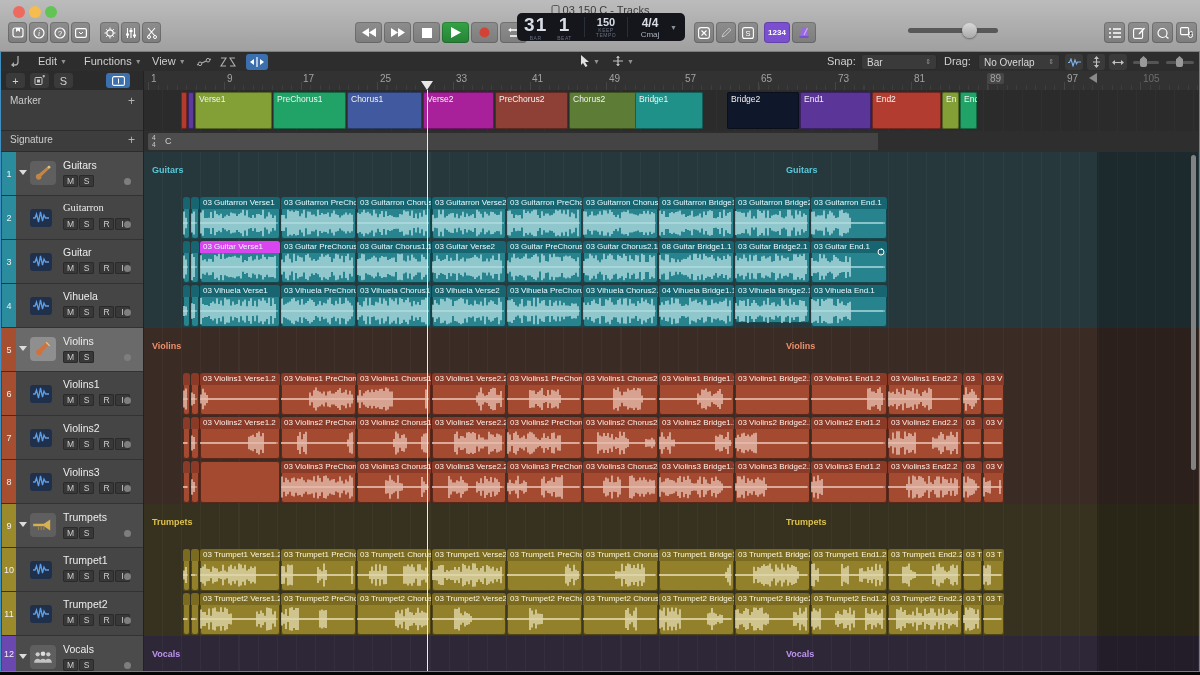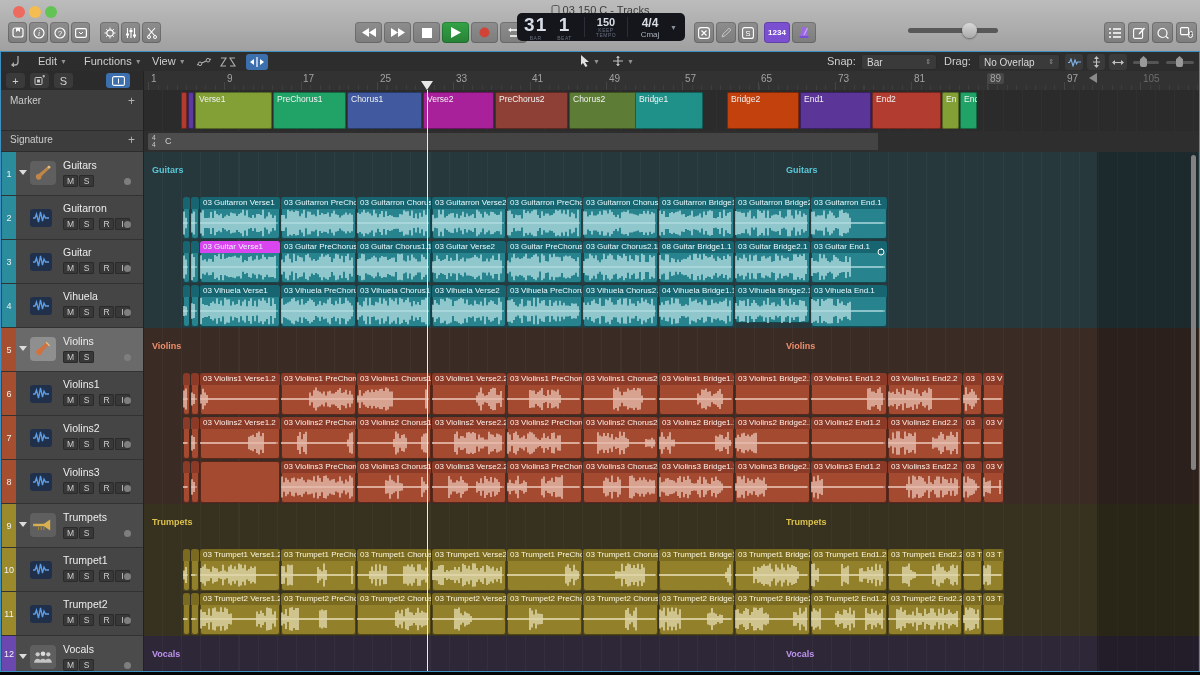--- a/index.html
+++ b/index.html
@@ -433,21 +433,21 @@
         <div class="recdot" style="left: 124px; top: 26px;"></div>
       </div>
       <div class="trow" style="top: 44px; height: 44px;">
         <div class="numstrip" style="background: rgb(42, 140, 156);">2</div>
         <div class="iwell" style="left: 30px; top: 13px; width: 22px; height: 18px;">
           <svg width="22" height="18" viewBox="0 0 22 18">
             <rect width="22" height="18" rx="3" fill="#20304a"></rect>
             <path d="M3 9h2l1.5-4 2 8 2-10 2 9 1.5-6 1.5 3H19" stroke="#5c9fe8" stroke-width="1.3" fill="none"></path>
           </svg>
         </div>
-        <div class="tname" style="top: 6px;">Guitarron</div>
+        <div class="tname" style="top: 6px; font-family: Liberation Serif, serif;">Guitarron</div>
         <div class="tbtn" style="left: 63px; top: 22px;">M</div>
         <div class="tbtn" style="left: 79px; top: 22px;">S</div>
         <div class="tbtn" style="left: 99px; top: 22px;">R</div>
         <div class="tbtn" style="left: 115px; top: 22px;">I</div>
         <div class="recdot" style="left: 124px; top: 25px;"></div>
       </div>
       <div class="trow" style="top: 88px; height: 44px;">
         <div class="numstrip" style="background: rgb(42, 140, 156);">3</div>
         <div class="iwell" style="left: 30px; top: 13px; width: 22px; height: 18px;">
           <svg width="22" height="18" viewBox="0 0 22 18">
@@ -1554,18 +1554,18 @@
   <div class="botbar"></div>
 <div class="marker" style="left: 181px; width: 6px; background: rgb(178, 60, 48);"></div>
     <div class="marker" style="left: 188px; width: 6px; background: rgb(92, 58, 158);"></div>
     <div class="marker" style="left: 195px; width: 77px; background: rgb(130, 160, 54);">Verse1</div>
     <div class="marker" style="left: 273px; width: 73px; background: rgb(33, 162, 102);">PreChorus1</div>
     <div class="marker" style="left: 347px; width: 75px; background: rgb(65, 89, 158);">Chorus1</div>
     <div class="marker" style="left: 423px; width: 71px; background: rgb(168, 33, 154);">Verse2</div>
     <div class="marker" style="left: 495px; width: 73px; background: rgb(142, 64, 54);">PreChorus2</div>
     <div class="marker" style="left: 569px; width: 88px; background: rgb(93, 124, 53);">Chorus2</div>
     <div class="marker" style="left: 635px; width: 68px; background: rgb(31, 145, 137);">Bridge1</div>
-    <div class="marker" style="left: 727px; width: 72px; background: #c2410c;">Bridge2</div>
+    <div class="marker" style="left: 727px; width: 72px; background: #0f172a;">Bridge2</div>
     <div class="marker" style="left: 800px; width: 71px; background: rgb(91, 53, 152);">End1</div>
     <div class="marker" style="left: 872px; width: 69px; background: rgb(178, 60, 48);">End2</div>
     <div class="marker" style="left: 942px; width: 17px; background: rgb(130, 160, 54);">En</div>
     <div class="marker" style="left: 960px; width: 17px; background: rgb(33, 162, 102);">End</div>
   </div>
 
 </body></html>

